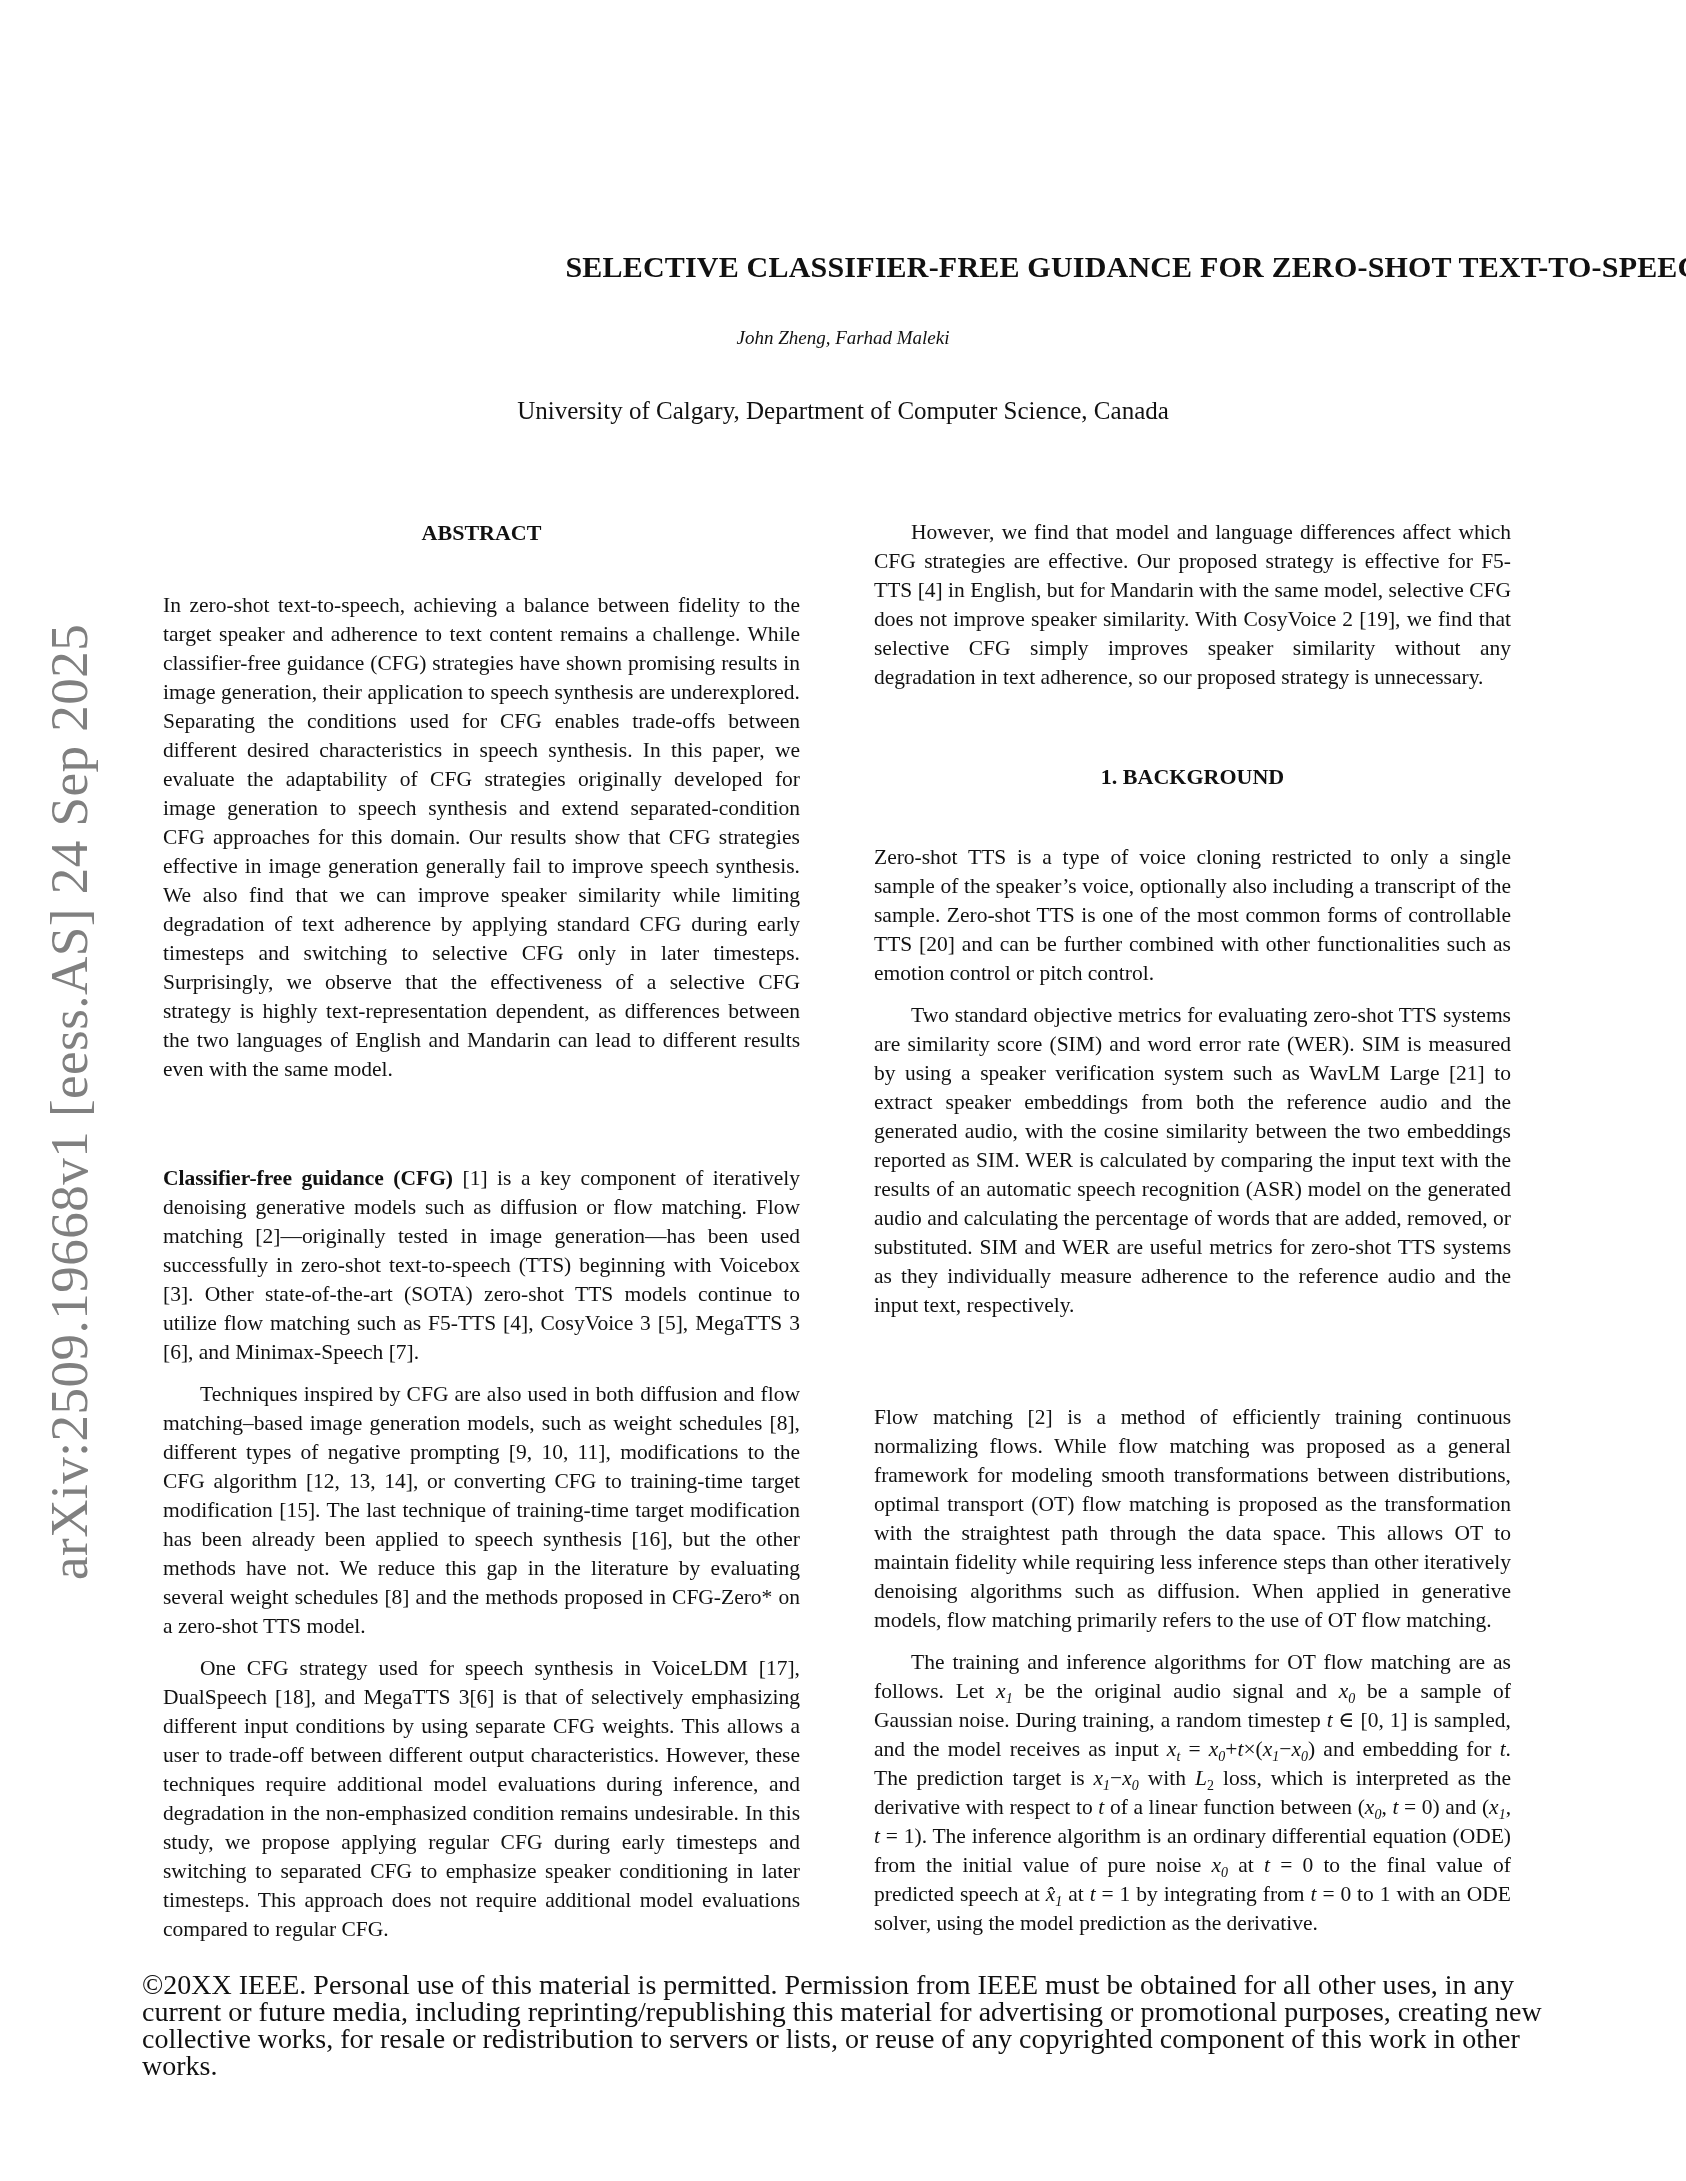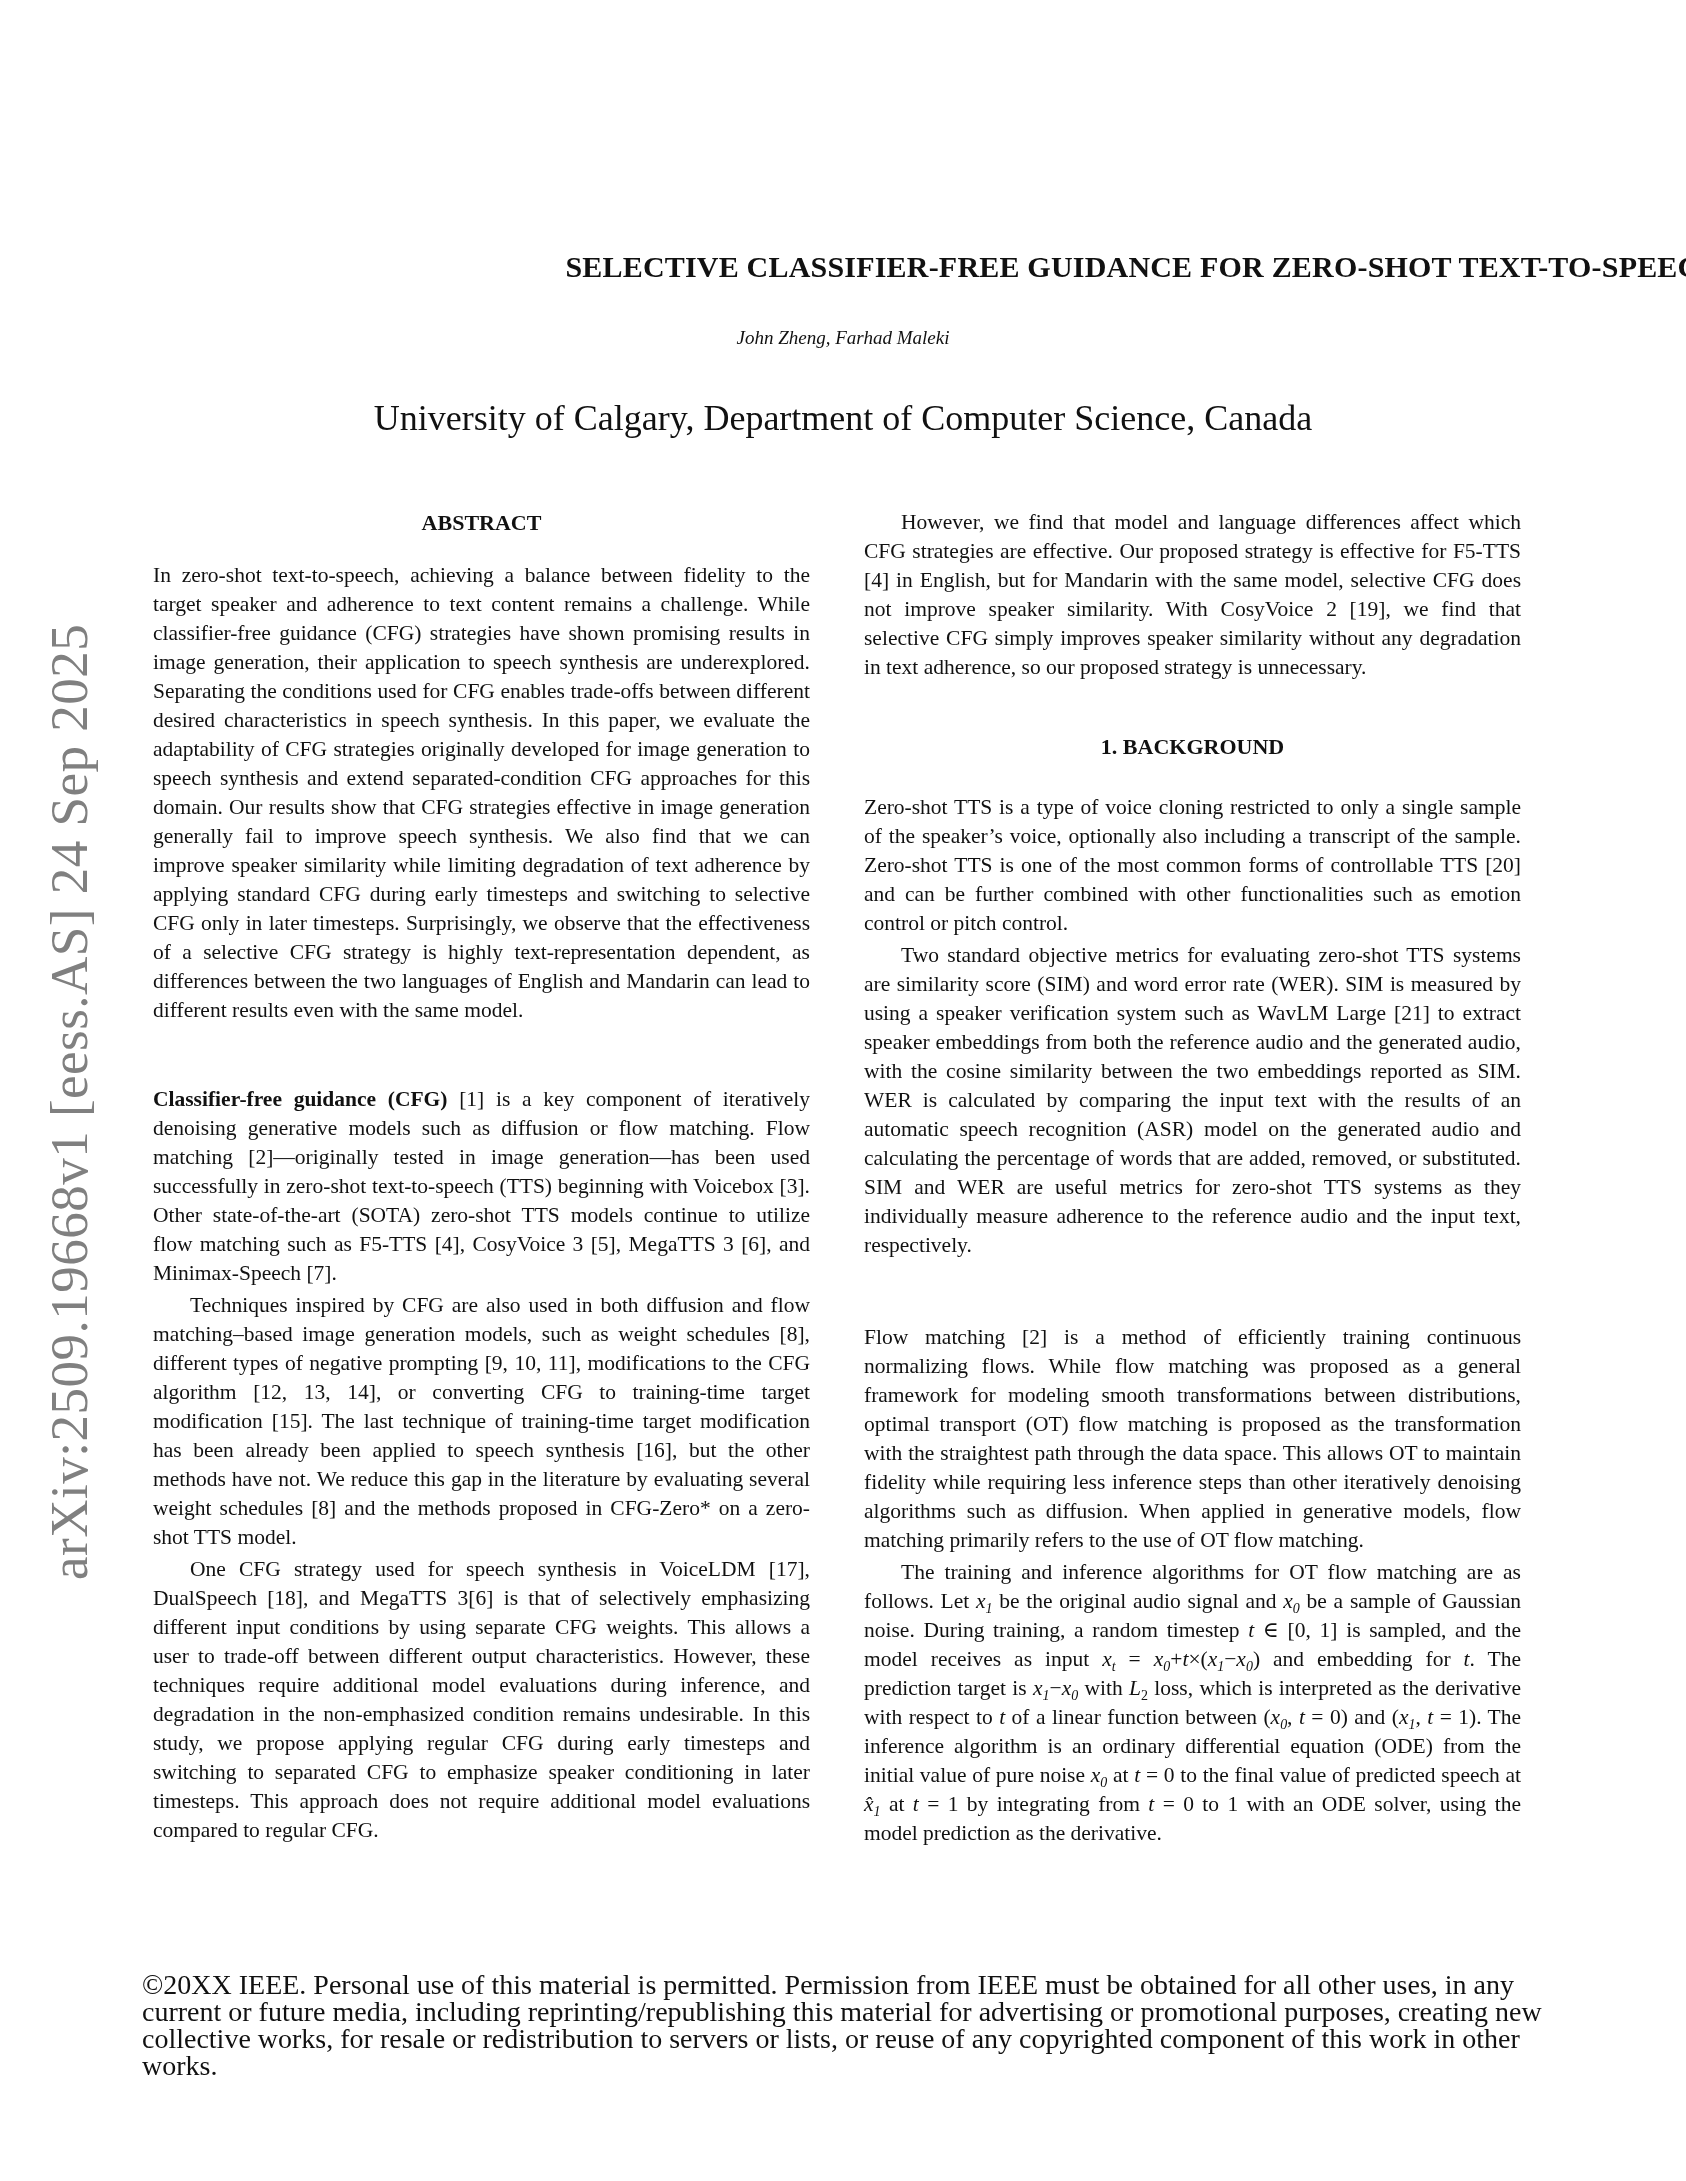--- a/index.html
+++ b/index.html
@@ -3,25 +3,25 @@
 <meta charset="utf-8">
 <style>
   html, body { margin:0; padding:0; background:#fff; }
   body { width:1686px; height:2182px; position:relative; overflow:hidden;
          font-family:"Liberation Serif","DejaVu Serif",serif; color:#111; }
   .watermark { position:absolute; left:39px; top:1580px; transform-origin:0 0; transform:rotate(-90deg);
                font-size:53px; color:#808080; white-space:nowrap; letter-spacing:0.5px; }
   .title { position:absolute; top:250px; left:0; width:1686px; text-align:right;
            font-weight:bold; font-size:30px; letter-spacing:0.2px;padding-left:37px; }
   .authors { position:absolute; top:327px; left:0; width:1686px; text-align:center; font-style:italic; font-size:19px; }
-  .affil { position:absolute; top:397px; left:0; width:1686px; text-align:center; font-size:36px; }
+  .affil { position:absolute; top:397px; left:0; width:1686px; text-align:center; font-size:25px; }
   .col { position:absolute; width:663px; font-size:21.5px; line-height:29px; text-align:justify; }
   .col-left { left:150px; top:505px; }
   .col-right { left:861px; top:505px; }
-  .col p { margin:3px; }
+  .col p { margin:13px; }
   .indent { text-indent:37px; }
   .sec-head { text-align:center; font-weight:bold; font-size:22px; margin:0; }
   .sub-head { font-weight:bold; font-size:22px; margin:0; text-align:left; }
   .footer { position:absolute; left:142px; top:1971px; width:1414px; font-size:28px; line-height:27px; }
   .m { font-style:italic; }
   sub { font-size:65%; line-height:0; }
 </style>
 </head>
 <body>
 

